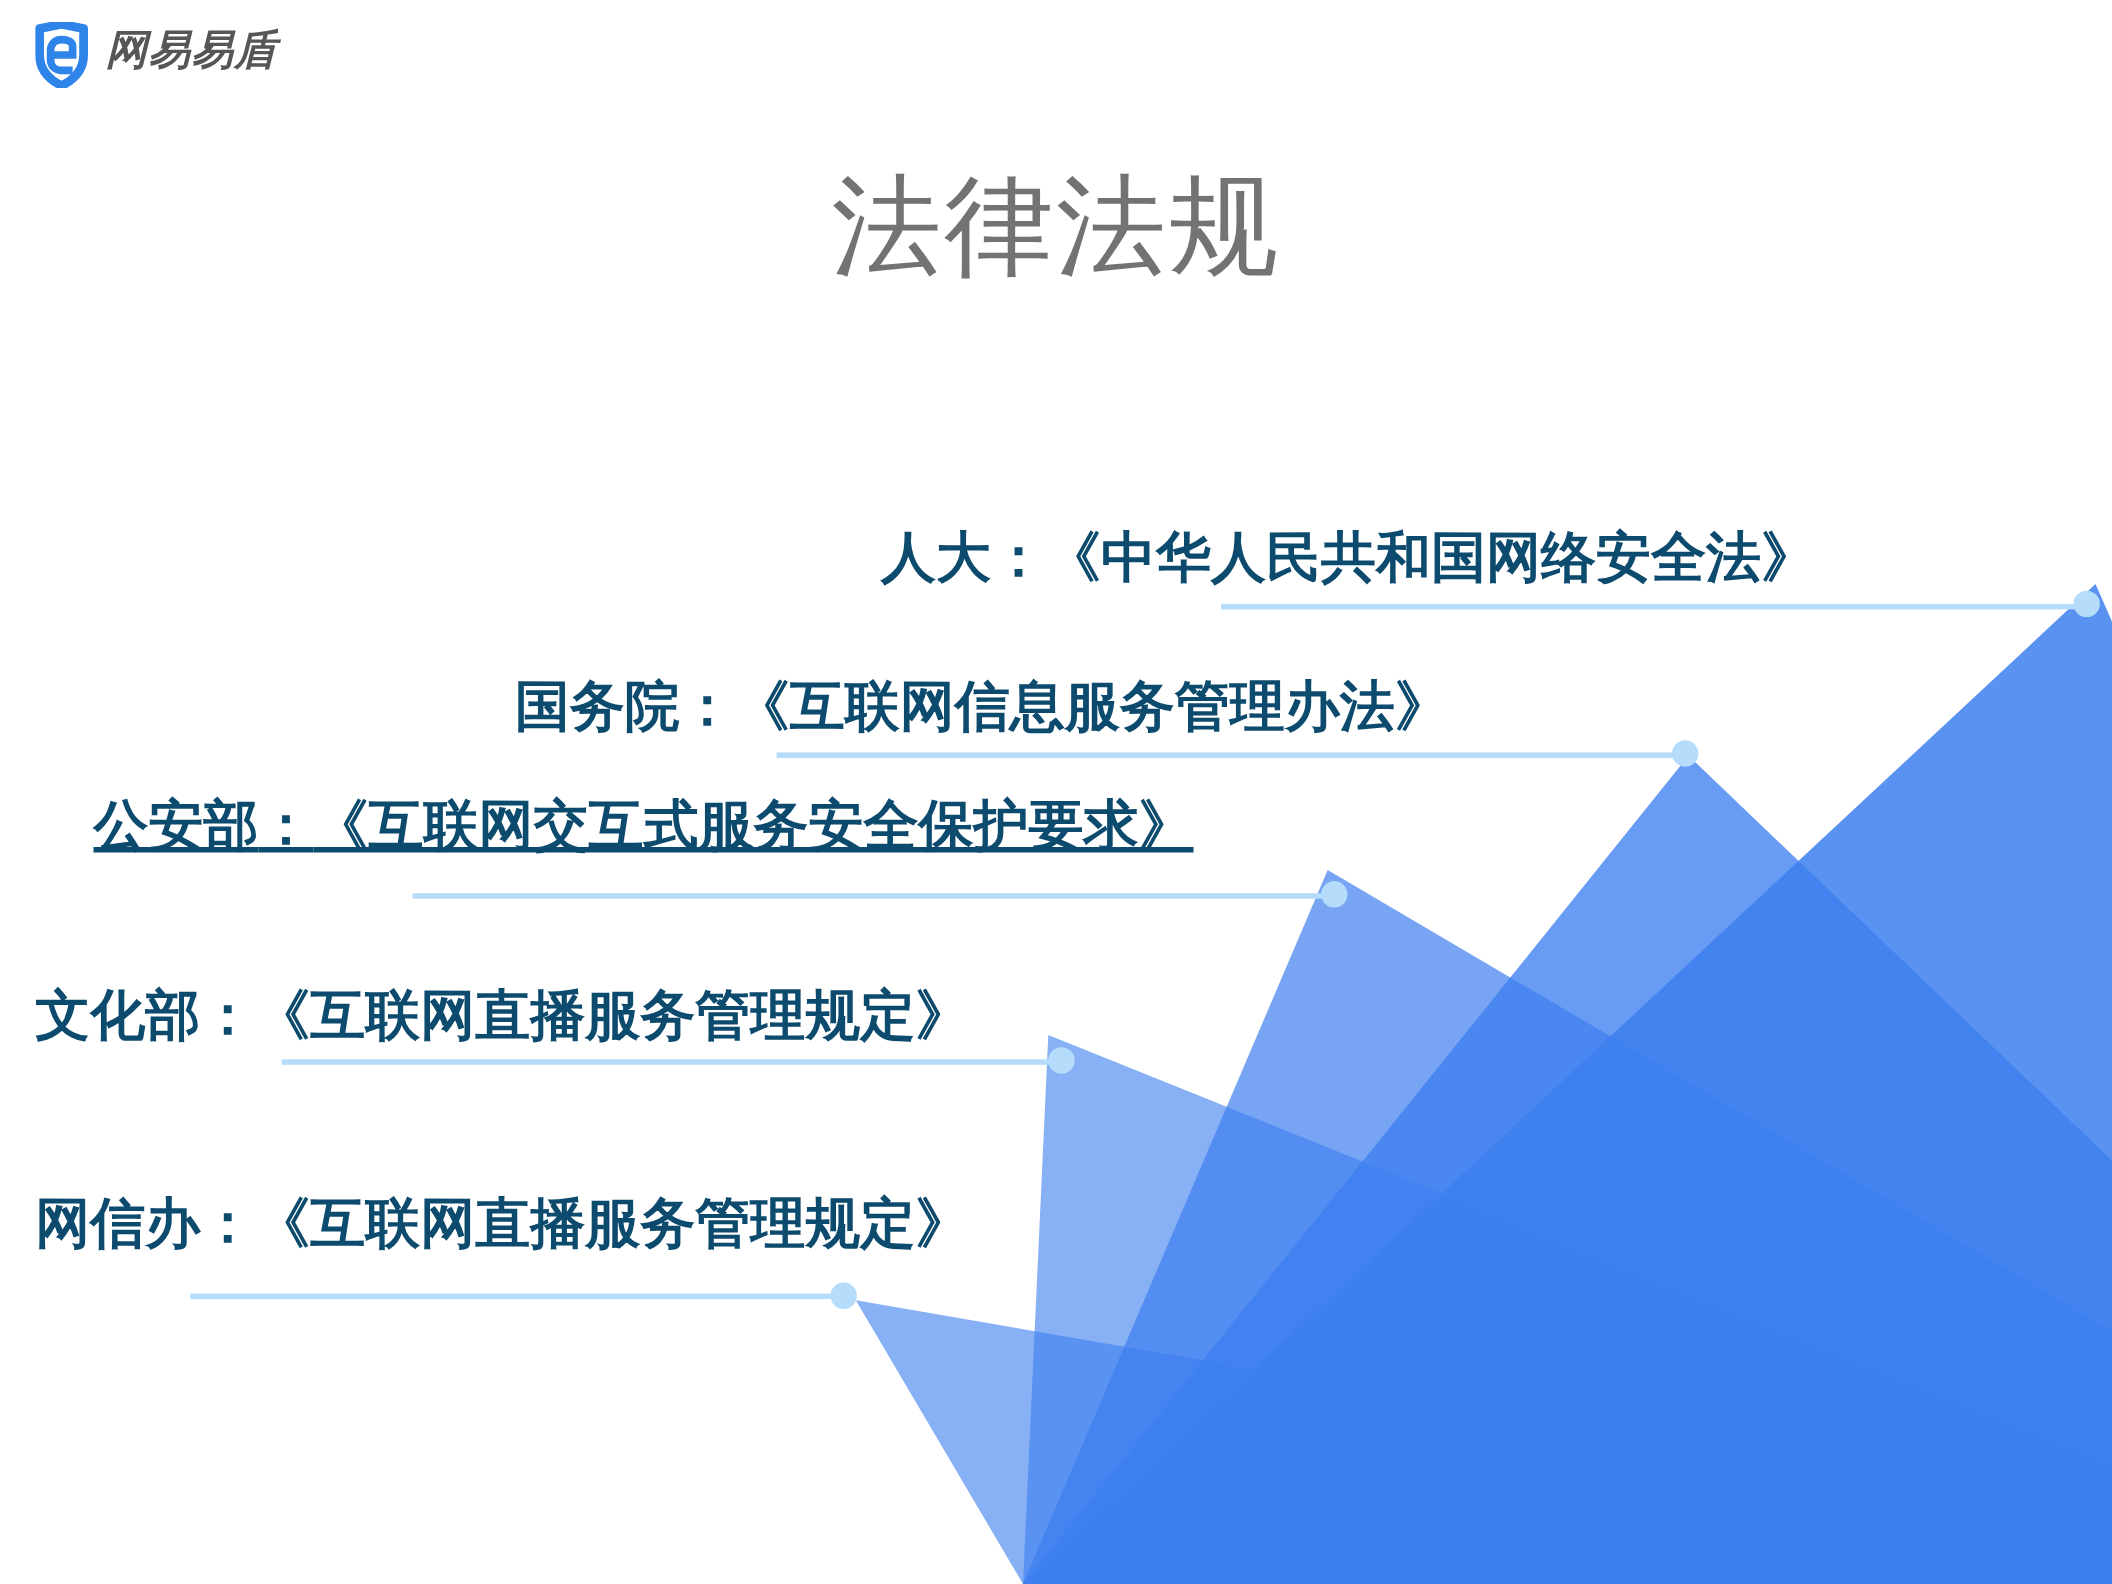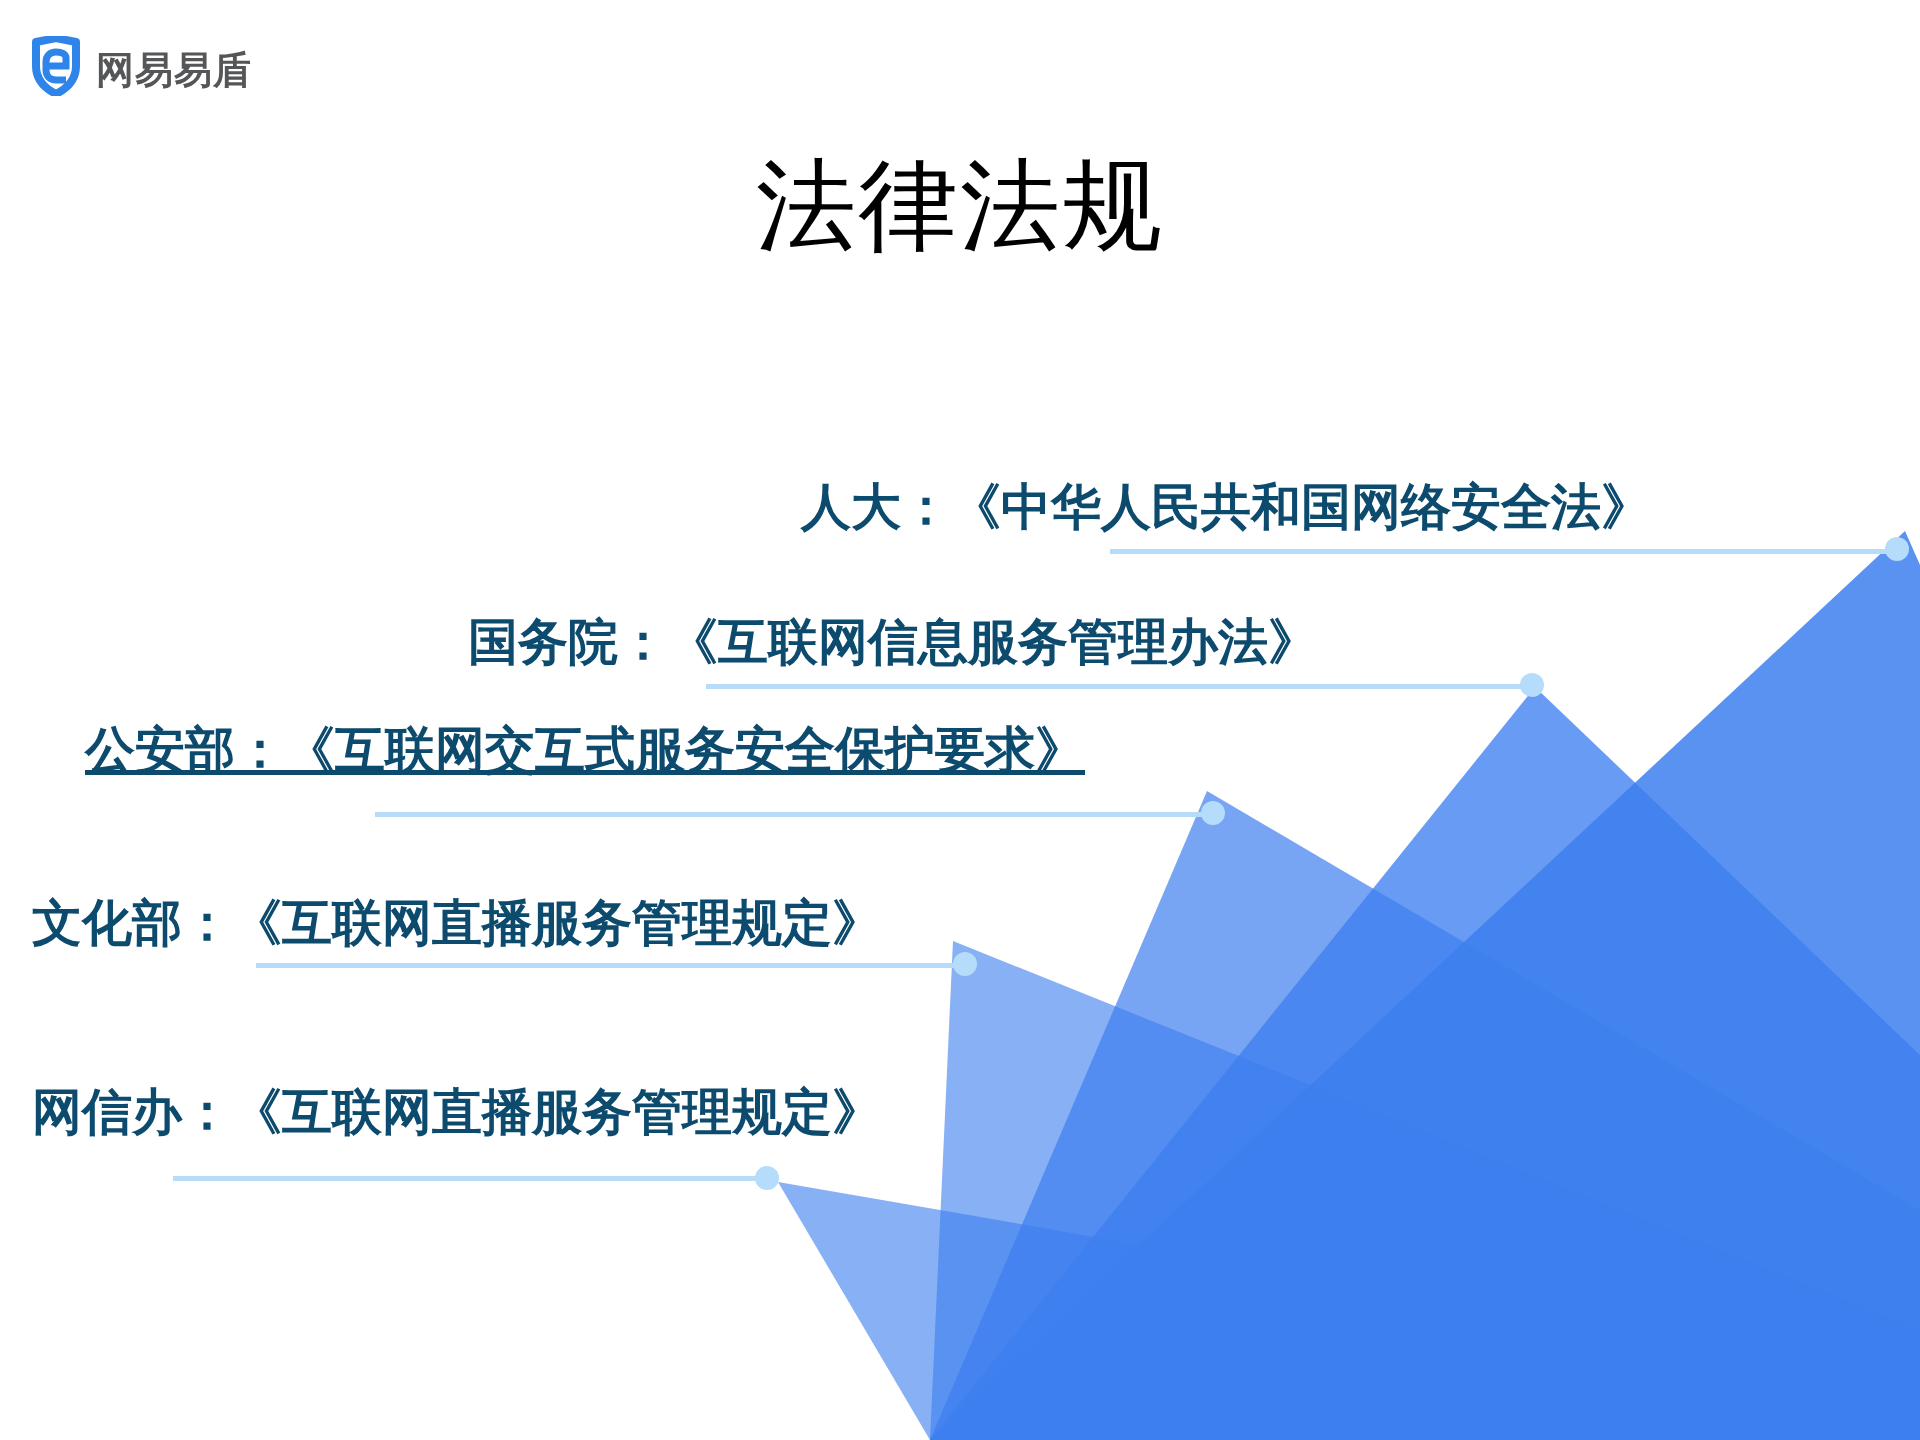--- a/index.html
+++ b/index.html
@@ -1,21 +1,21 @@
 <!DOCTYPE html>
 <html><head>
 <meta charset="utf-8">
 <style>
   html, body { margin: 0; padding: 0; }
   body { width: 1920px; height: 1440px; background: #ffffff; position: relative; overflow: hidden;
          font-family: "DejaVu Sans", "Liberation Sans", sans-serif; }
-  .logo { position: absolute; left: 32px; top: 36px; display: flex; align-items: flex-end; }
+  .logo { position: absolute; left: 32px; top: 20px; display: flex; align-items: flex-start; font-style: italic; }
   .logo-text { margin-left: 16px; font-size: 38px; color: #545658; letter-spacing: 1px; font-weight: bold; }
   .title { position: absolute; left: 0; width: 1920px; top: 140px; text-align: center;
-           font-size: 100px; color: #000000; font-weight: normal; letter-spacing: 2px; }
+           font-size: 100px; color: #737373; font-weight: normal; letter-spacing: 2px; }
   .mountains { position: absolute; left: 0; top: 0; }
   .law { position: absolute; font-size: 50px; font-weight: bold; color: #0c4a6e; white-space: nowrap; line-height: 1; }
   .leader { position: absolute; height: 5px; background: #b5dcfb; }
   .dot { position: absolute; width: 24px; height: 24px; border-radius: 50%; background: #b5dcfb; }
 </style>
 </head>
 <body>
 
 <svg class="mountains" width="1920" height="1440" viewBox="0 0 1920 1440">
   <polygon points="778,1182 1920,1380 1920,1440 930,1440" fill="#3D7FEF" fill-opacity="0.62"></polygon>

